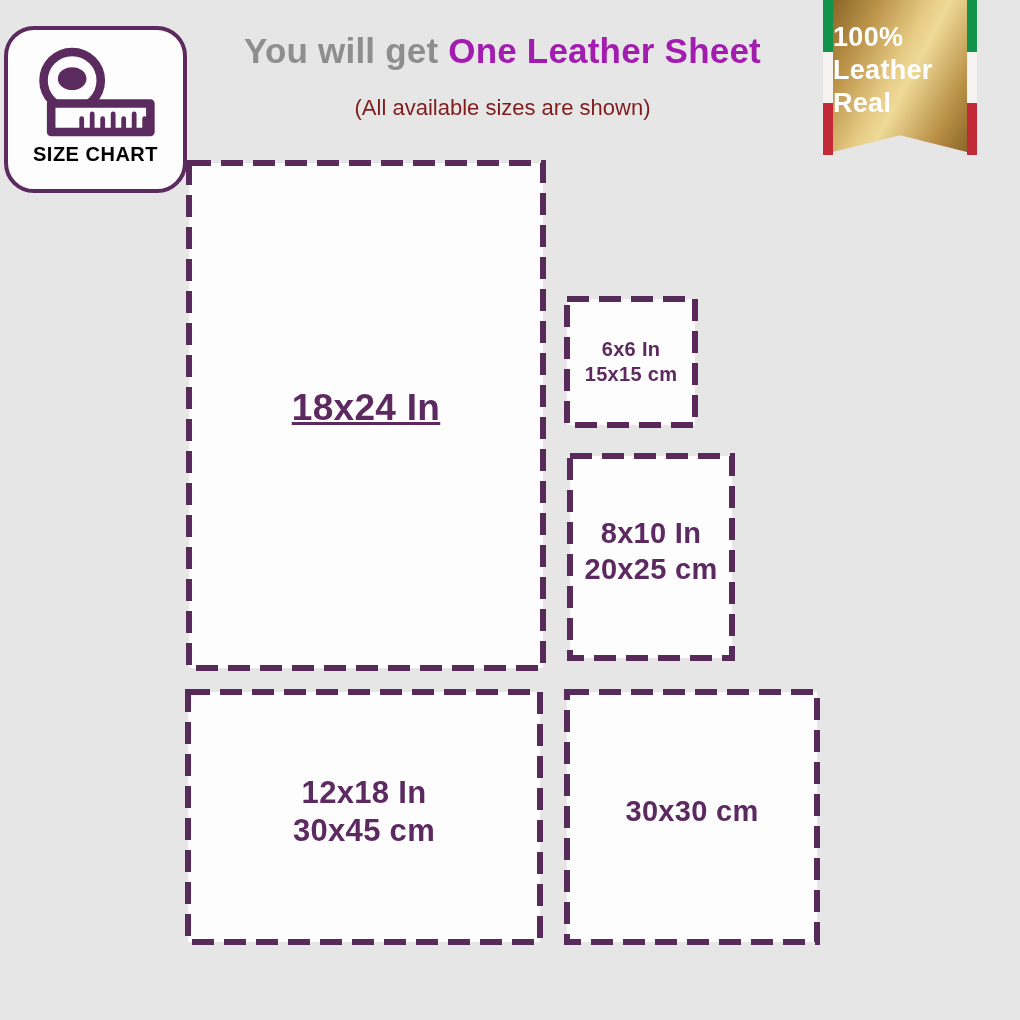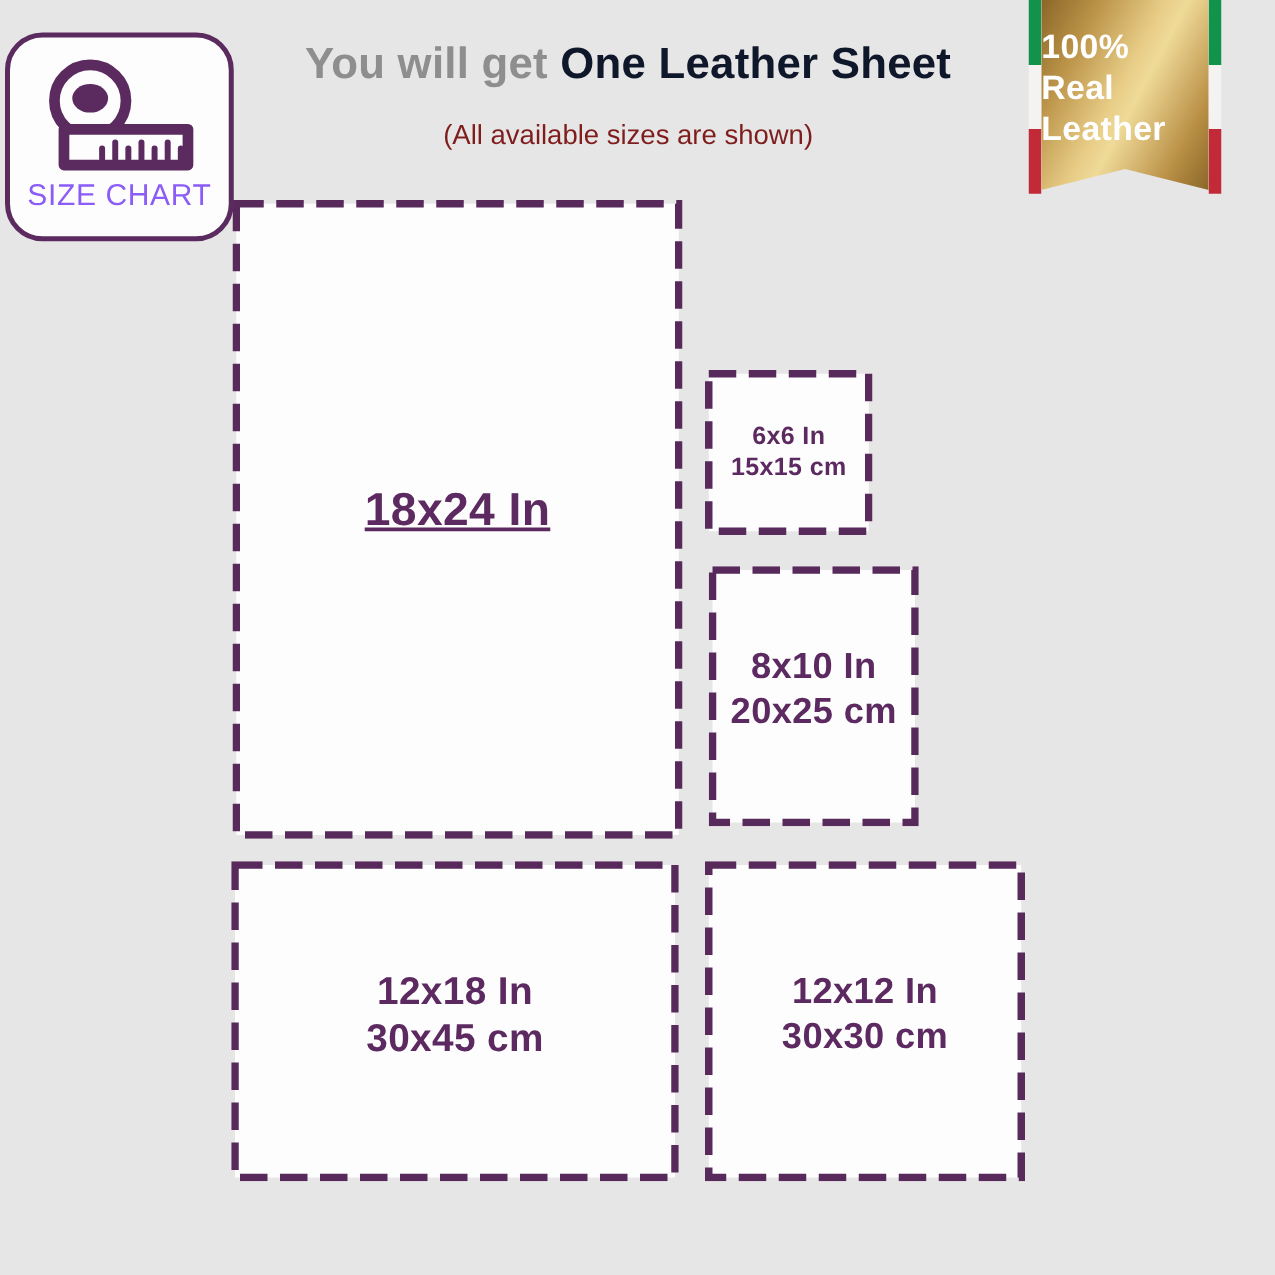--- a/index.html
+++ b/index.html
@@ -18,35 +18,35 @@
     width: 183px; height: 167px;
     background: #fdfdfd;
     border: 4px solid #5b2a5f;
     border-radius: 30px;
     z-index: 6;
     display: flex; flex-direction: column; align-items: center;
   }
   .badge svg { margin-top: 16px; }
   .badge-label {
     margin-top: 5px;
-    font-size: 24px; font-weight: normal;
+    font-size: 20px; font-weight: bold;
     letter-spacing: 0.5px;
-    color: #8b5cf6;
+    color: #000000;
   }
 
   
   .heading {
     position: absolute; left: 195px; top: 28px; width: 615px;
     text-align: center; z-index: 2;
   }
   .h-line {
     font-size: 35px; font-weight: bold; line-height: 45px;
     color: #8e8e8e; letter-spacing: 0.2px;
   }
-  .h-highlight { color: #0f172a; }
+  .h-highlight { color: #a21caf; }
   .h-sub {
     margin-top: 22px;
     font-size: 22px; color: #7f1d1d; font-weight: normal;
   }
 
   
   .ribbon { position: absolute; left: 823px; top: 0; width: 154px; height: 156px; z-index: 5; }
   .flag-strip {
     position: absolute; top: 0; width: 10px; height: 155px;
     background: linear-gradient(#12934b 0 33.5%, #f4f3f1 33.5% 66.5%, #c22a38 66.5% 100%);
@@ -140,21 +140,20 @@
       <div>12x18 In</div>
       <div>30x45 cm</div>
     </div>
   </div>
 
   <div class="size-box" id="box-12x12">
     <svg width="256" height="256" viewBox="0 0 256 256">
         <rect x="3" y="3" width="250" height="250"></rect>
       </svg>
     <div class="size-label">
-      <div>12x12 In</div>
       <div>30x30 cm</div>
     </div>
   </div>
 
   <div class="badge">
     <svg width="124" height="92" viewBox="0 0 130 96">
       <circle cx="40" cy="36" r="30" fill="#fdfdfd" stroke="#5b2a5f" stroke-width="9"></circle>
       <rect x="18" y="60" width="104" height="30" fill="#fdfdfd" stroke="#5b2a5f" stroke-width="9" stroke-linejoin="round"></rect>
       <g stroke="#5b2a5f" stroke-width="5" stroke-linecap="round">
         <line x1="50" y1="85" x2="50" y2="76"></line>
@@ -168,18 +167,18 @@
       <ellipse cx="40" cy="34" rx="15" ry="12" fill="#5b2a5f"></ellipse>
     </svg>
     <div class="badge-label">SIZE CHART</div>
   </div>
 
   <div class="ribbon">
     <div class="flag-strip left"></div>
     <div class="flag-strip right"></div>
     <div class="gold-banner">
       <div>100%</div>
+      <div>Leather</div>
       <div>Real</div>
-      <div>Leather</div>
     </div>
   </div>
 
 </div>
 
 </body></html>

